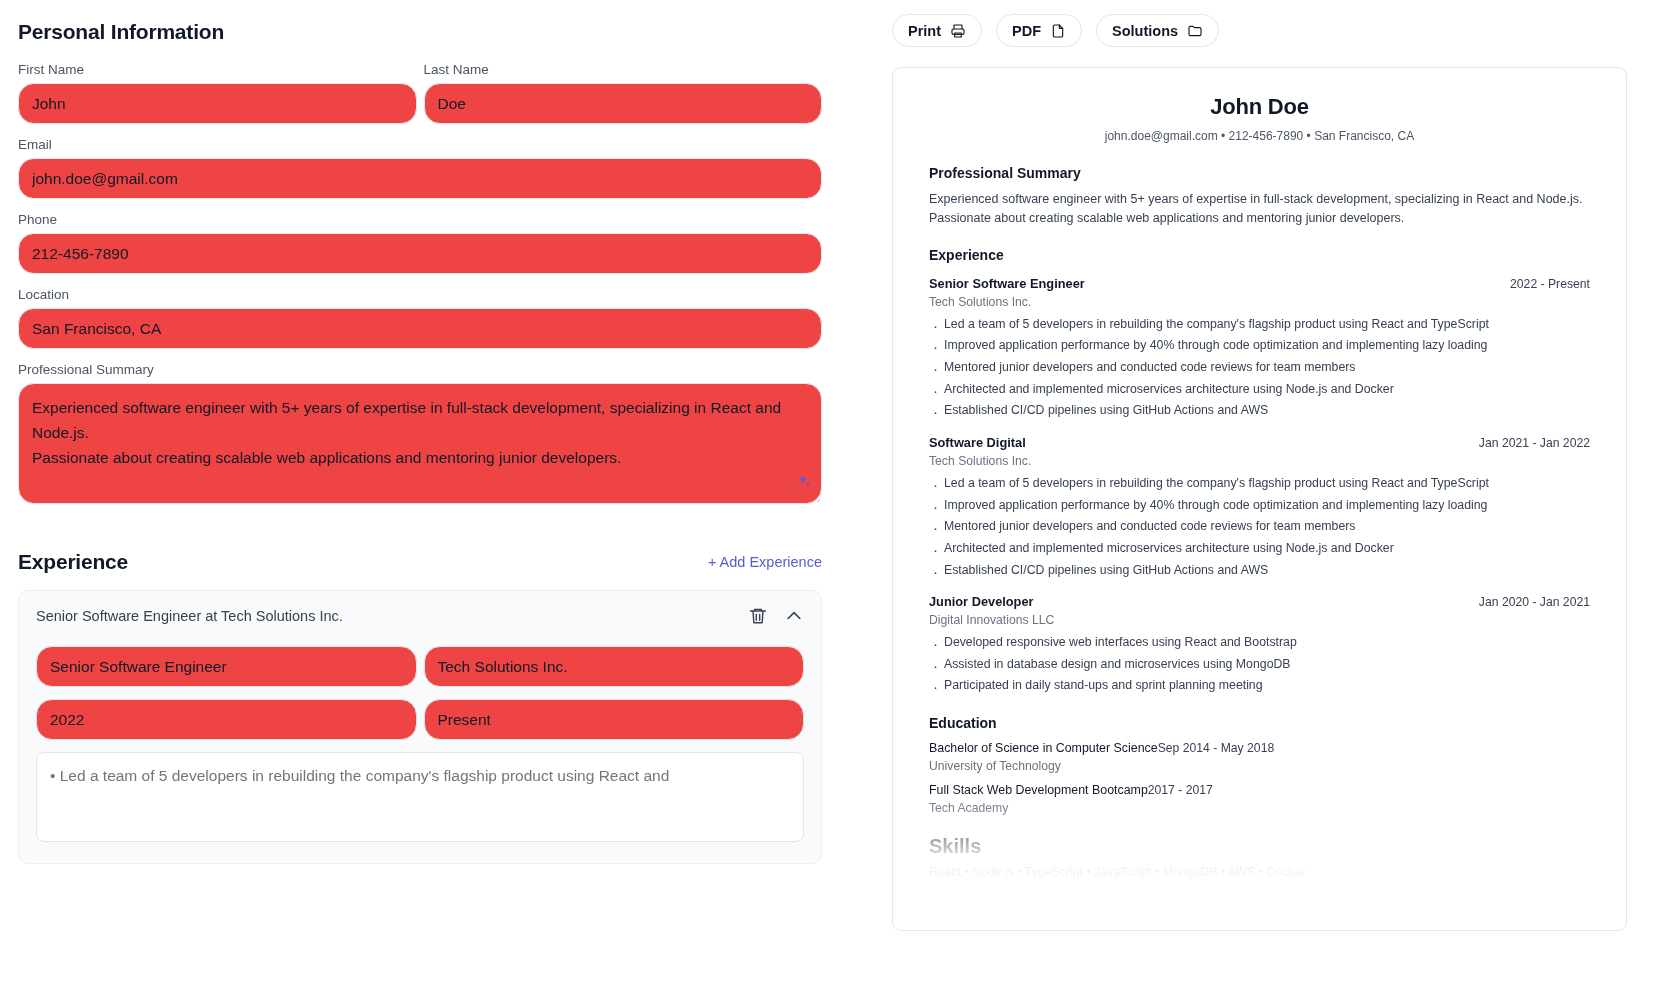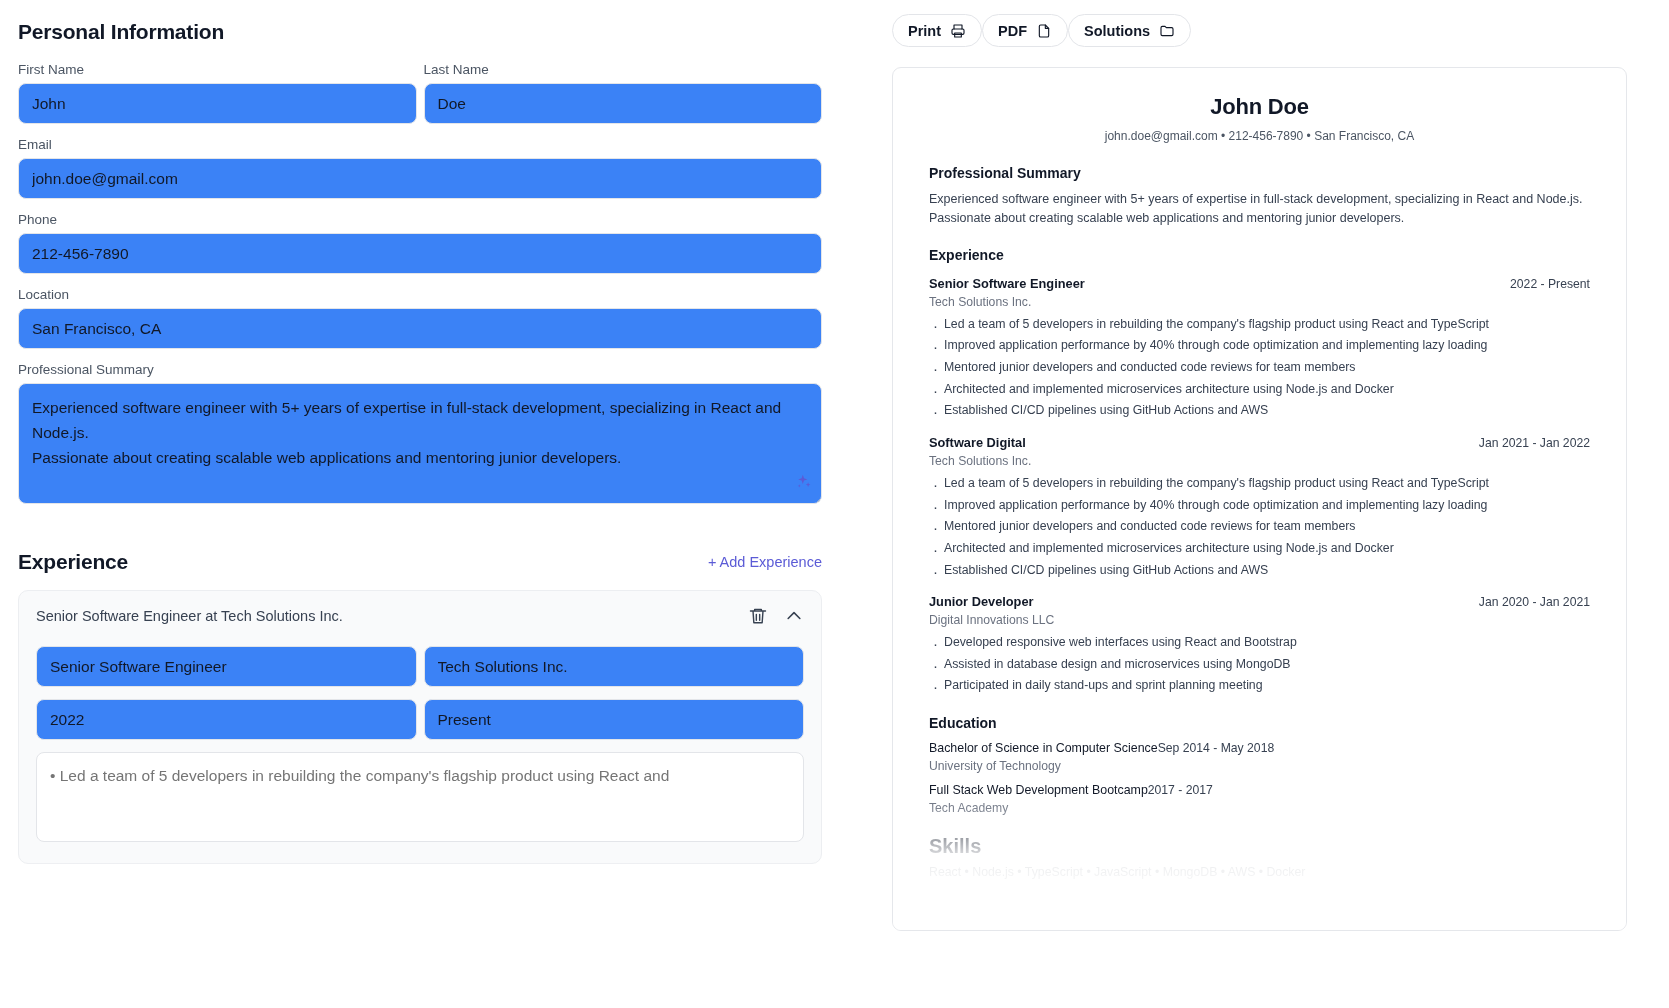--- a/index.html
+++ b/index.html
@@ -23,22 +23,22 @@
   .editor-scroll { position: relative; }
   .section-title {
     font-size: 21px; font-weight: bold; letter-spacing: -0.2px;
     color: #111827; margin-bottom: 18px;
   }
   .field-label {
     font-size: 13.5px; color: #4b5563; margin-bottom: 6px; display: block;
   }
   .input {
     width: 100%; height: 41px;
-    border: 1px solid #e3e5e9; border-radius: 8px;
-    background: #3b82f6; padding: 0 13px;
+    border: 1px solid #e3e5e9; border-radius: 16px;
+    background: #ef4444; padding: 0 13px;
     font-family: "Liberation Sans", sans-serif;
     font-size: 15.5px; color: #111827;
     outline: none;
   }
   .row2 { display: flex; gap: 7px; }
   .row2 > div { flex: 1 1 0; min-width: 0; }
   .fieldgroup { margin-bottom: 13px; }
 
   .ta-wrap { position: relative; }
   textarea.input {
@@ -96,21 +96,21 @@
     position: absolute; left: 0; right: 0; bottom: 0; height: 150px;
     background: linear-gradient(to bottom, rgba(255,255,255,0) 0%, rgba(255,255,255,0.85) 38%, #fff 72%);
     pointer-events: none; z-index: 5;
   }
 
   
   .preview-col {
     width: 829px; height: 1008px;
     padding: 14px 42px 0 52px; position: relative; overflow: hidden;
   }
-  .toolbar { display: flex; margin-bottom: 20px; }
+  .toolbar { display: flex; gap: 14px; margin-bottom: 20px; }
   .tbtn {
     display: inline-flex; align-items: center; gap: 9px;
     height: 33px; padding: 0 15px;
     border: 1px solid #e3e5e9; border-radius: 17px;
     background: #fff; font-size: 14.5px; font-weight: bold;
     color: #111827; cursor: pointer;
     font-family: "Liberation Sans", sans-serif;
   }
   .tbtn svg { width: 16px; height: 16px; }
 

